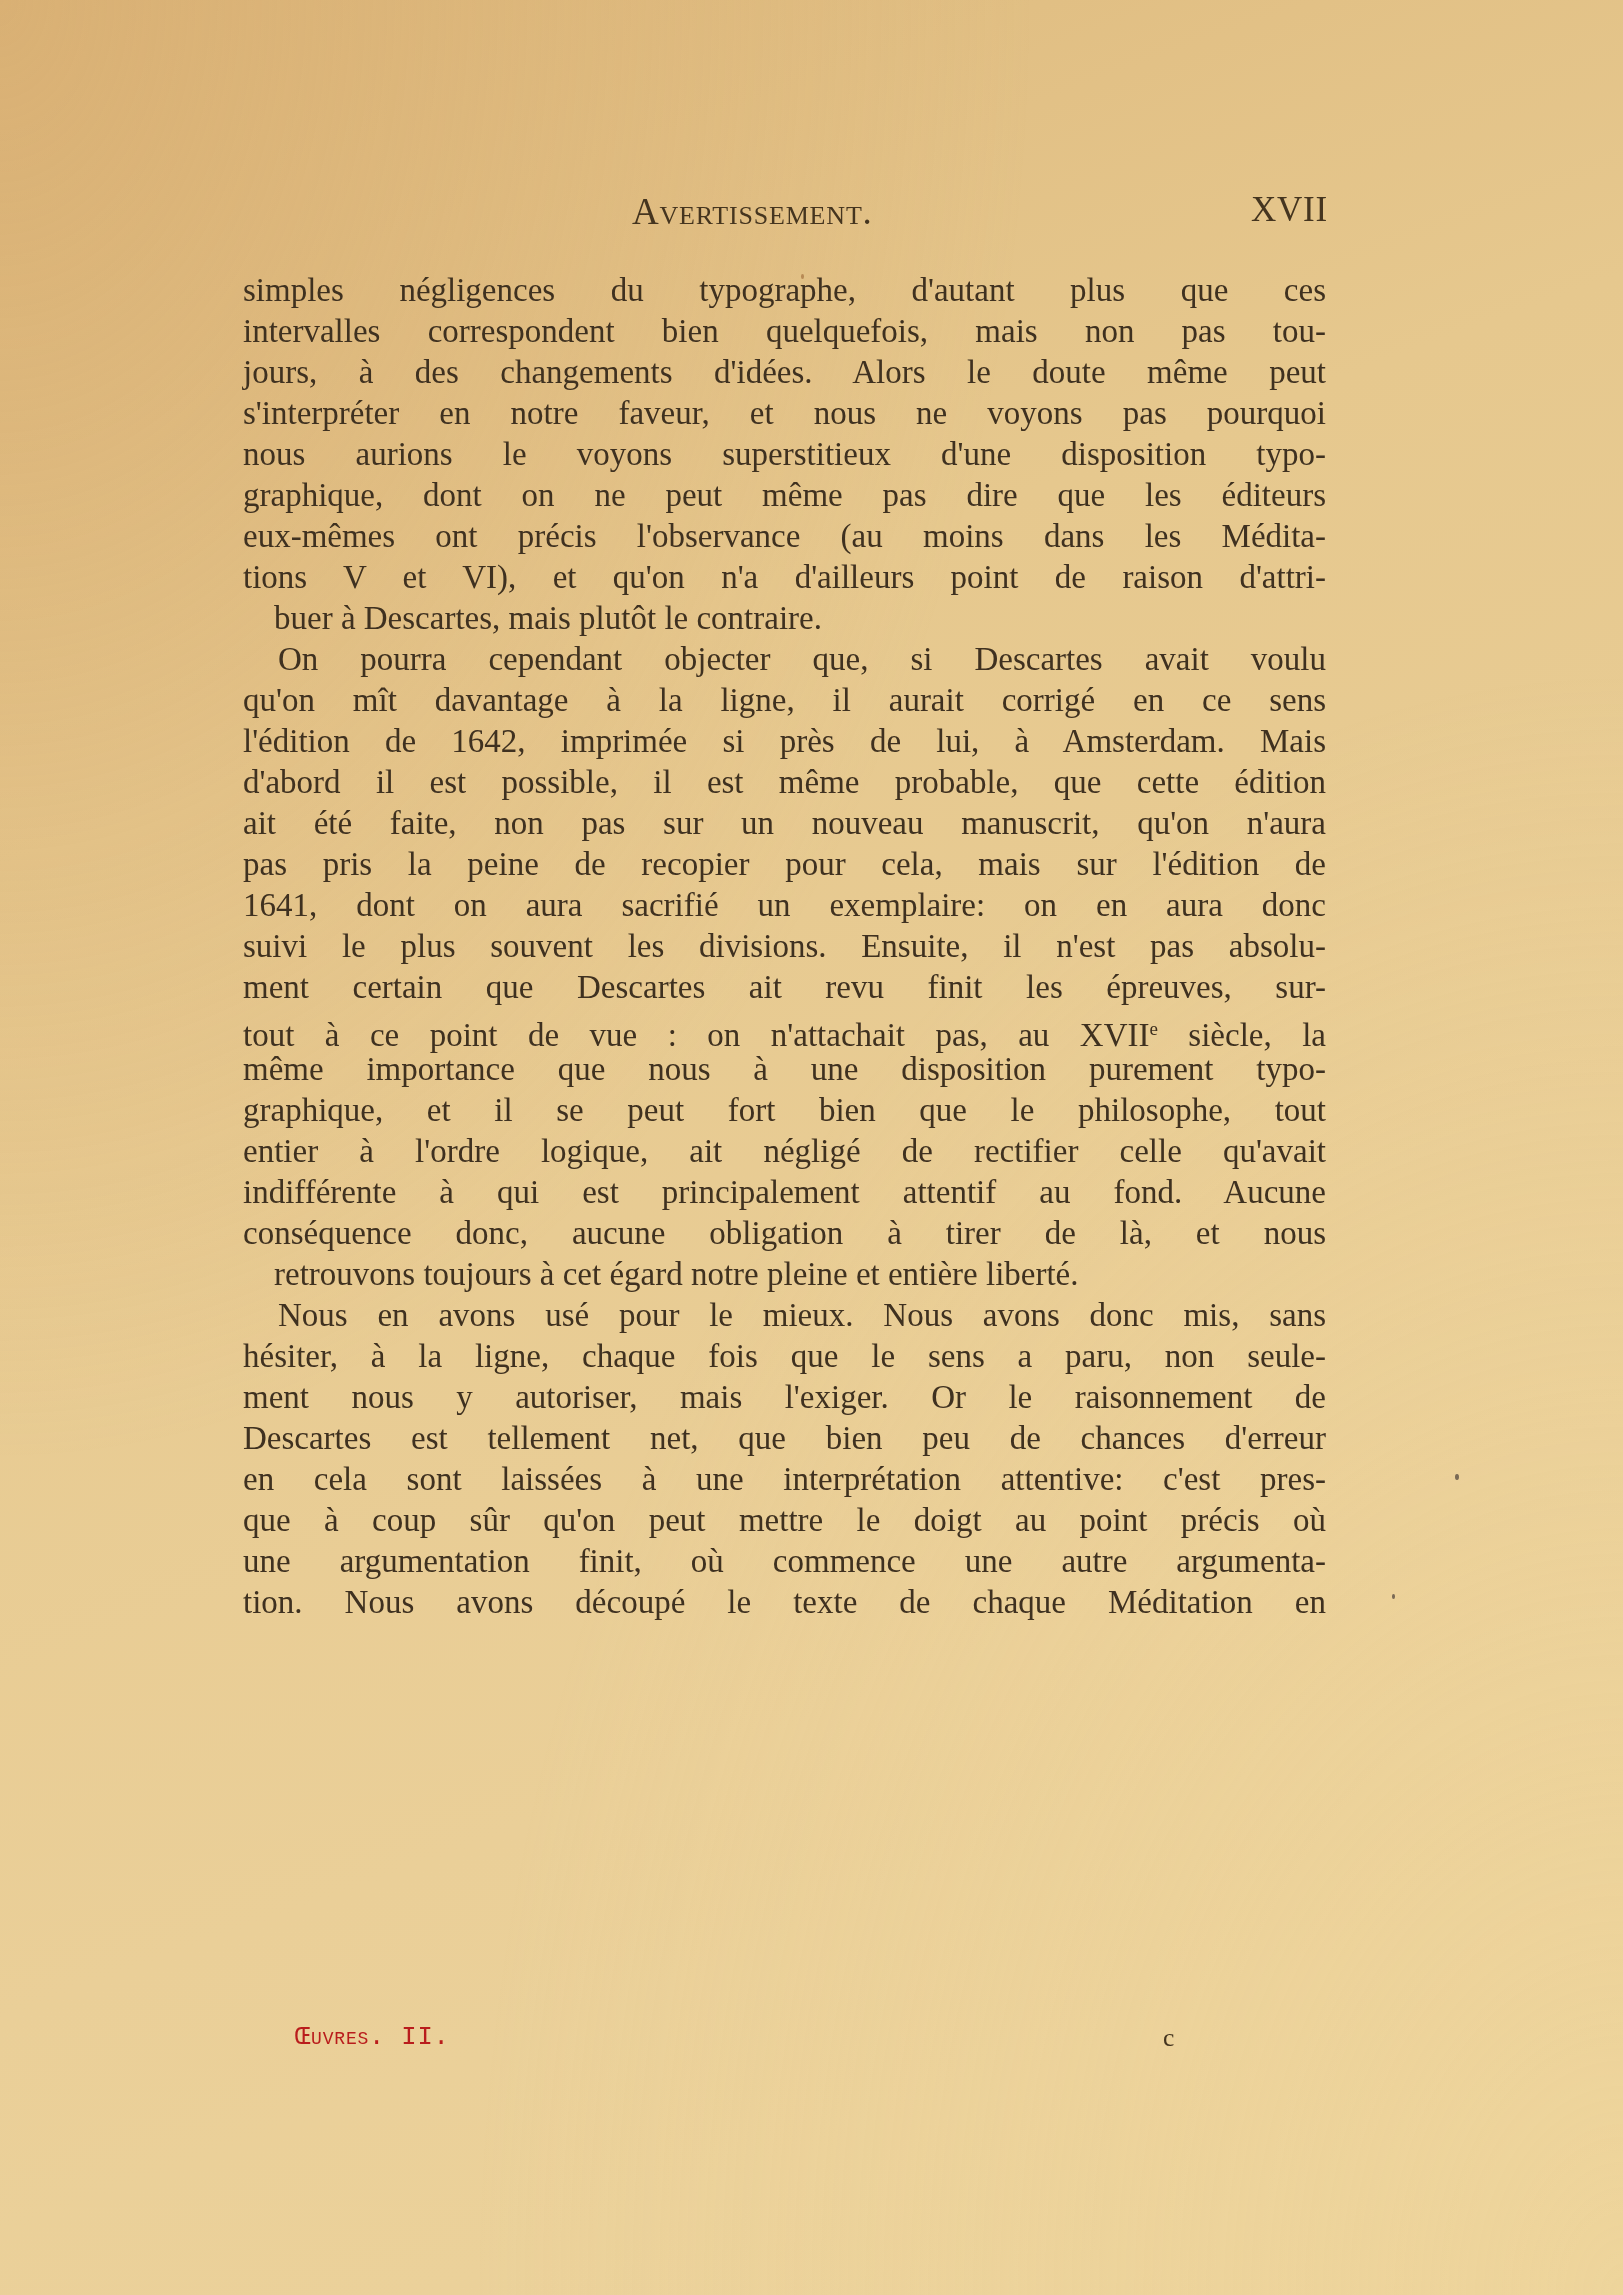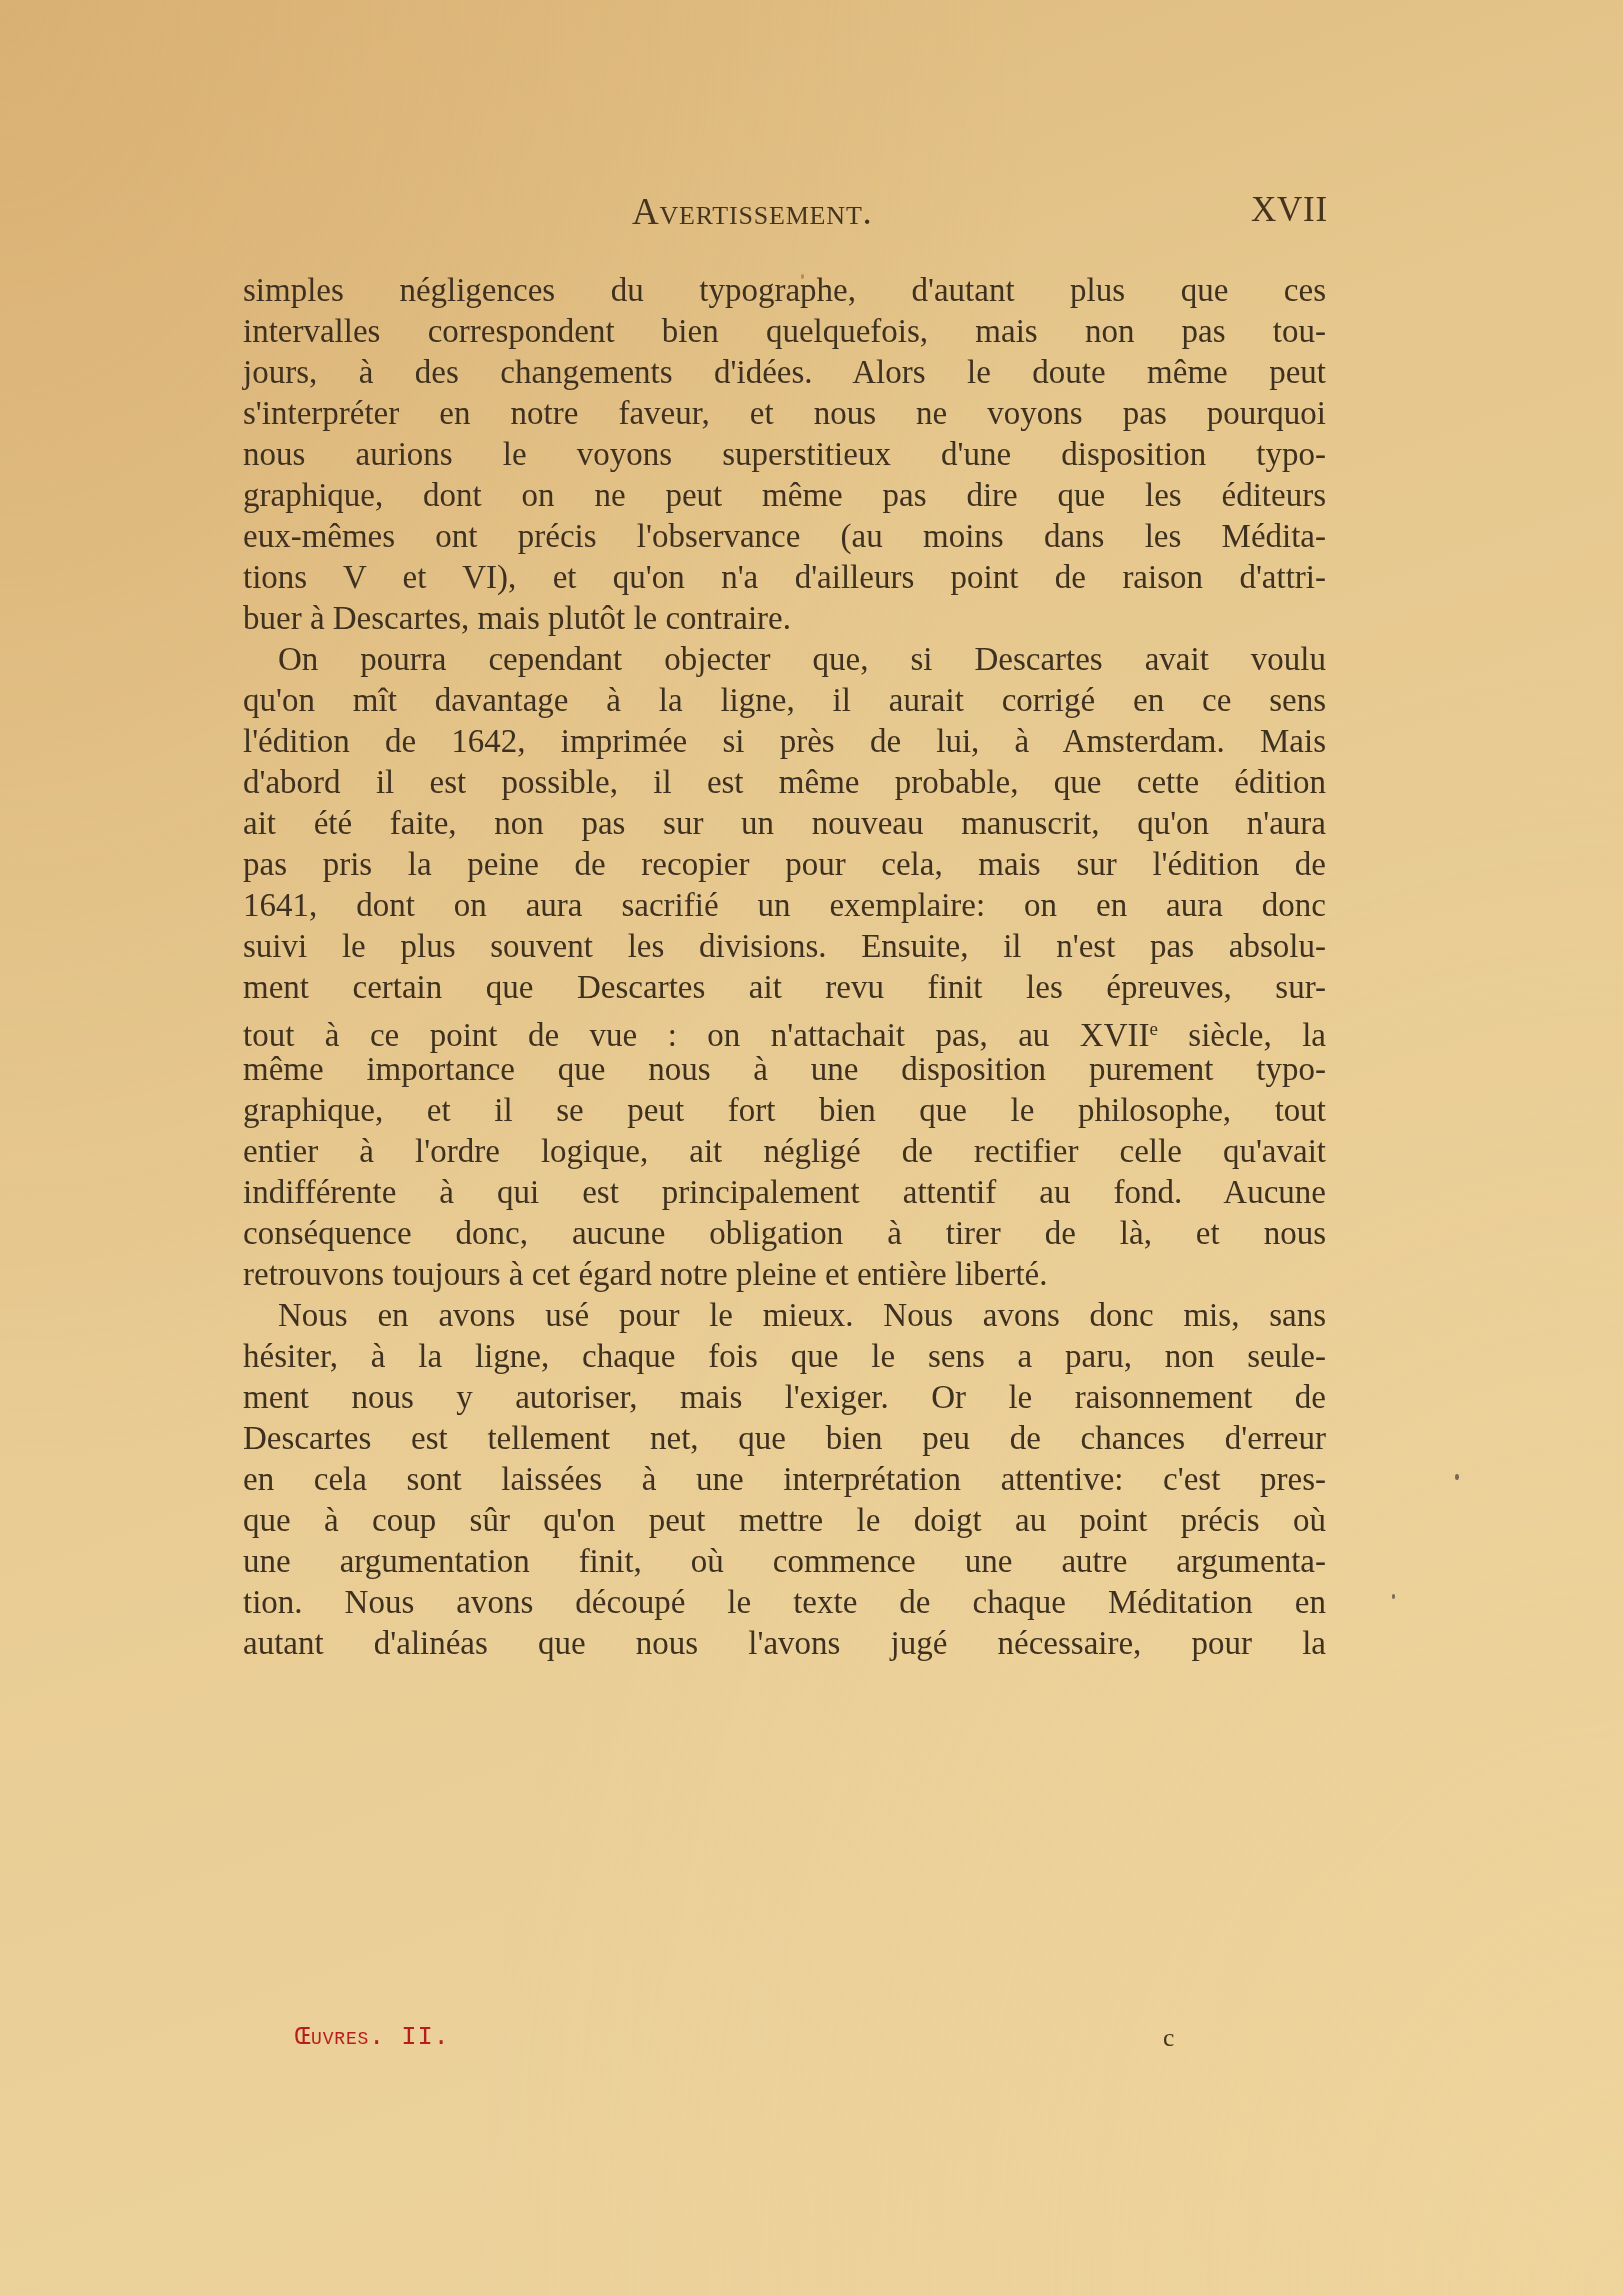--- a/index.html
+++ b/index.html
@@ -62,20 +62,21 @@
       line-height: 41px;
       font-size: 33px;
       text-align: justify;
       text-align-last: justify;
       white-space: nowrap;
       overflow: visible;
       color: #3f3120;
     }
     .line.last {
       text-align-last: left;
+      margin-left: 31px;
     }
     .line.indent {
       padding-left: 35px;
     }
     .sup {
       font-size: 19px;
       vertical-align: 11.2px;
     }
     .signature {
       position: absolute;
@@ -144,21 +145,20 @@
     <div class="line">conséquence donc, aucune obligation à tirer de là, et nous</div>
     <div class="line last">retrouvons toujours à cet égard notre pleine et entière liberté.</div>
     <div class="line indent">Nous en avons usé pour le mieux. Nous avons donc mis, sans</div>
     <div class="line">hésiter, à la ligne, chaque fois que le sens a paru, non seule-</div>
     <div class="line">ment nous y autoriser, mais l'exiger. Or le raisonnement de</div>
     <div class="line">Descartes est tellement net, que bien peu de chances d'erreur</div>
     <div class="line">en cela sont laissées à une interprétation attentive: c'est pres-</div>
     <div class="line">que à coup sûr qu'on peut mettre le doigt au point précis où</div>
     <div class="line">une argumentation finit, où commence une autre argumenta-</div>
     <div class="line">tion. Nous avons découpé le texte de chaque Méditation en</div>
-    <div class="line">autant d'alinéas que nous l'avons jugé nécessaire, pour la</div>
   </div>
 
   <div class="signature">
     <span class="sig-left">Œuvres. II.</span>
     <span class="sig-right">c</span>
   </div>
 
   <div class="speck" style="left:1455px;top:1474px;width:4px;height:6.4px;"></div>
   <div class="speck" style="left:1392px;top:1594px;width:3.2px;height:4.8px;"></div>
   <div class="speck" style="left:801px;top:274px;width:3.2px;height:4.8px;background:#b78a55;"></div>

